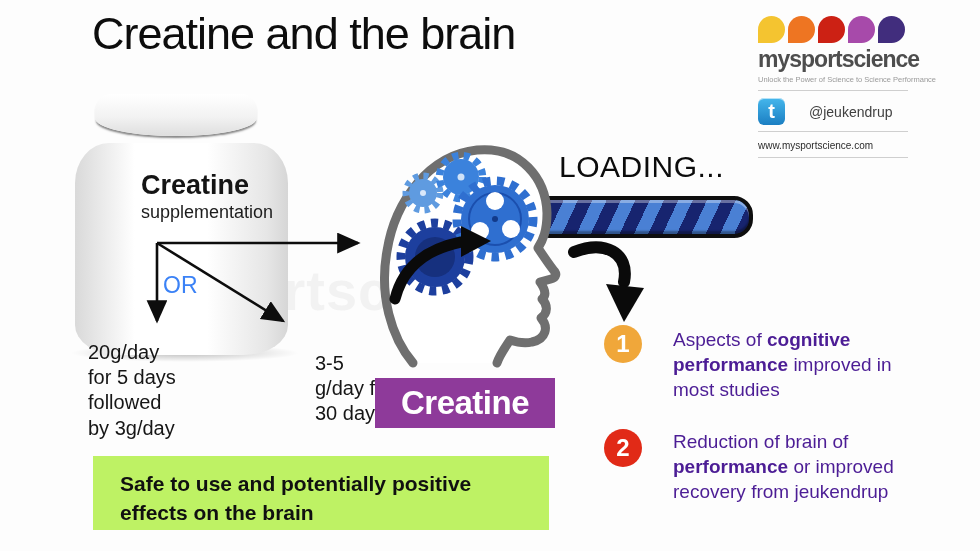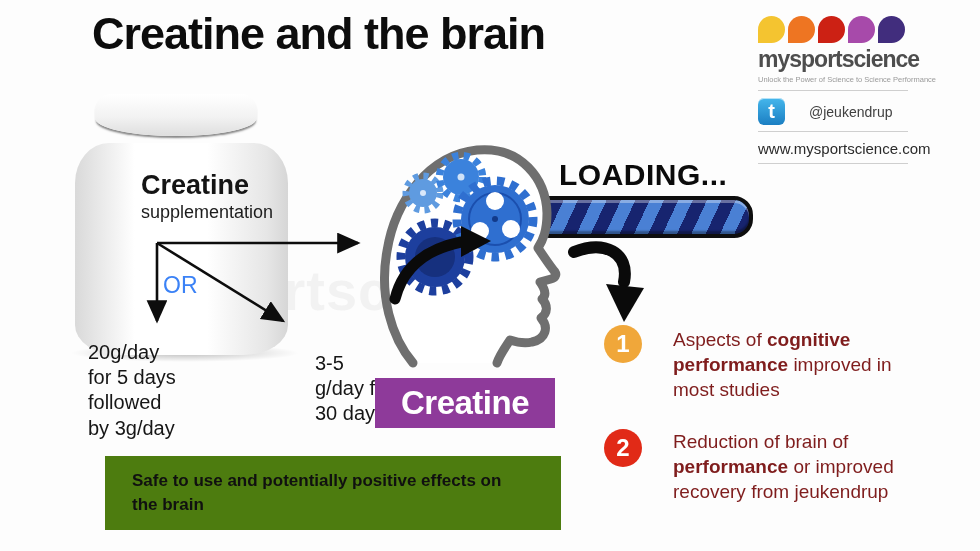--- a/index.html
+++ b/index.html
@@ -7,39 +7,39 @@
     position:relative;width:980px;height:551px;background:#fdfdfd;overflow:hidden;
     font-family:"Liberation Sans","DejaVu Sans",sans-serif;color:#111;
   }
   
   .watermark{
     position:absolute;left:98px;top:258px;font-size:56px;font-weight:bold;
     color:rgba(60,60,60,0.06);letter-spacing:1px;z-index:0;white-space:nowrap;
   }
   
   .title{
-    position:absolute;left:92px;top:8px;font-size:45px;font-weight:700;
+    position:absolute;left:92px;top:8px;font-size:45px;font-weight:400;
     letter-spacing:-1px;color:#0d0d0d;z-index:2;
   }
   
   .brand{position:absolute;left:758px;top:16px;width:150px;z-index:2;}
   .dots{display:flex;gap:3px;}
   .dot{width:27px;height:27px;border-radius:50% 50% 50% 0;}
   .brand-name{font-size:23px;font-weight:bold;color:#4d4d4d;letter-spacing:-1px;margin-top:3px;}
   .brand-tag{font-size:7.5px;color:#9a9a9a;margin-top:2px;white-space:nowrap;}
   .brand-sep{border:none;border-top:1px solid #cfcfcf;margin:6px 0 0 0;width:150px;}
   .tw-row{display:flex;align-items:center;margin-top:7px;}
   .tw-icon{
     width:27px;height:27px;border-radius:6px;
     background:linear-gradient(180deg,#45b7ec 0%,#1b7ec2 100%);
     color:#fff;font-weight:bold;font-size:20px;display:flex;align-items:center;justify-content:center;
     box-shadow:inset 0 1px 0 rgba(255,255,255,.6);
   }
   .tw-handle{font-size:14px;color:#404040;margin-left:24px;}
-  .brand-url{font-size:15px;color:#2b2b2b;margin-top:8px;}
+  .brand-url{font-size:10px;color:#2b2b2b;margin-top:8px;}
   
   .jar-lid{
     position:absolute;left:95px;top:94px;width:162px;height:42px;z-index:1;
     background:linear-gradient(180deg,#ffffff 0%,#f2f2f2 55%,#dedede 100%);
     border-radius:16px 16px 50% 50%/16px 16px 18px 18px;
     box-shadow:0 3px 2px -1px rgba(40,40,40,.55);
   }
   .jar-body{
     position:absolute;left:75px;top:143px;width:213px;height:212px;z-index:1;
     background:linear-gradient(90deg,#d9d9d9 0%,#ffffff 28%,#ffffff 62%,#e6e6e6 90%,#d6d6d6 100%);
@@ -54,50 +54,50 @@
   .jar-label .l2{font-size:18px;color:#1c1c1c;}
   .or-label{position:absolute;left:163px;top:272px;font-size:23px;color:#3b82f6;z-index:2;}
   .dose{position:absolute;font-size:20px;line-height:1.26;color:#161616;white-space:pre-line;z-index:2;}
   .dose-a{left:88px;top:340px;}
   .dose-b{left:287px;top:351px;margin-left:28px;}
   
   .branch{position:absolute;left:140px;top:233px;z-index:2;}
   
   .head-wrap{position:absolute;left:377px;top:139px;width:187px;height:232px;z-index:3;}
   
-  .loading-label{position:absolute;left:559px;top:158px;font-size:30px;font-weight:700;letter-spacing:.5px;color:#0b0b0b;z-index:2;}
+  .loading-label{position:absolute;left:559px;top:150px;font-size:30px;font-weight:400;letter-spacing:.5px;color:#0b0b0b;z-index:2;}
   .loading-bar{
     position:absolute;left:531px;top:196px;width:214px;height:34px;z-index:1;
     border:4px solid #0e0e0e;border-radius:19px;
     background:repeating-linear-gradient(115deg,#4a80d4 0px,#4a80d4 13px,#17246f 13px,#17246f 26px);
     box-shadow:inset 0 3px 0 rgba(255,255,255,.35), inset 0 -3px 2px rgba(0,0,0,.35);
   }
   
   .swoosh{position:absolute;left:562px;top:238px;z-index:2;}
   
   .badge{
     position:absolute;left:375px;top:378px;width:180px;height:50px;z-index:3;
     display:flex;align-items:center;justify-content:center;
     color:#fff;font-size:33px;font-weight:bold;letter-spacing:-.5px;
   }
   
   .finding-num{
     position:absolute;width:38px;height:38px;border-radius:50%;z-index:2;
     color:#fff;font-size:24px;font-weight:bold;display:flex;align-items:center;justify-content:center;
   }
-  .finding-text{position:absolute;width:242px;font-size:19px;line-height:1.32;color:#7f1d1d;z-index:2;}
+  .finding-text{position:absolute;width:242px;font-size:19px;line-height:1.32;color:#4c1d95;z-index:2;}
   .finding-text b{font-weight:bold;}
   .n1{left:604px;top:325px;}
   .t1{left:673px;top:327px;}
   .n2{left:604px;top:429px;}
   .t2{left:673px;top:429px;}
   
   .note{
-    position:absolute;left:105px;top:456px;width:456px;height:74px;background:#4d7c0f;z-index:2;
-    font-size:17px;font-weight:bold;line-height:1.4;color:#101010;
+    position:absolute;left:93px;top:456px;width:456px;height:74px;background:#bef264;z-index:2;
+    font-size:21px;font-weight:bold;line-height:1.4;color:#101010;
     padding:13px 30px 0 27px;box-sizing:border-box;
   }
 </style>
 </head>
 <body>
 
 <div class="canvas">
 
   <div class="watermark">mysportscience</div>
 

